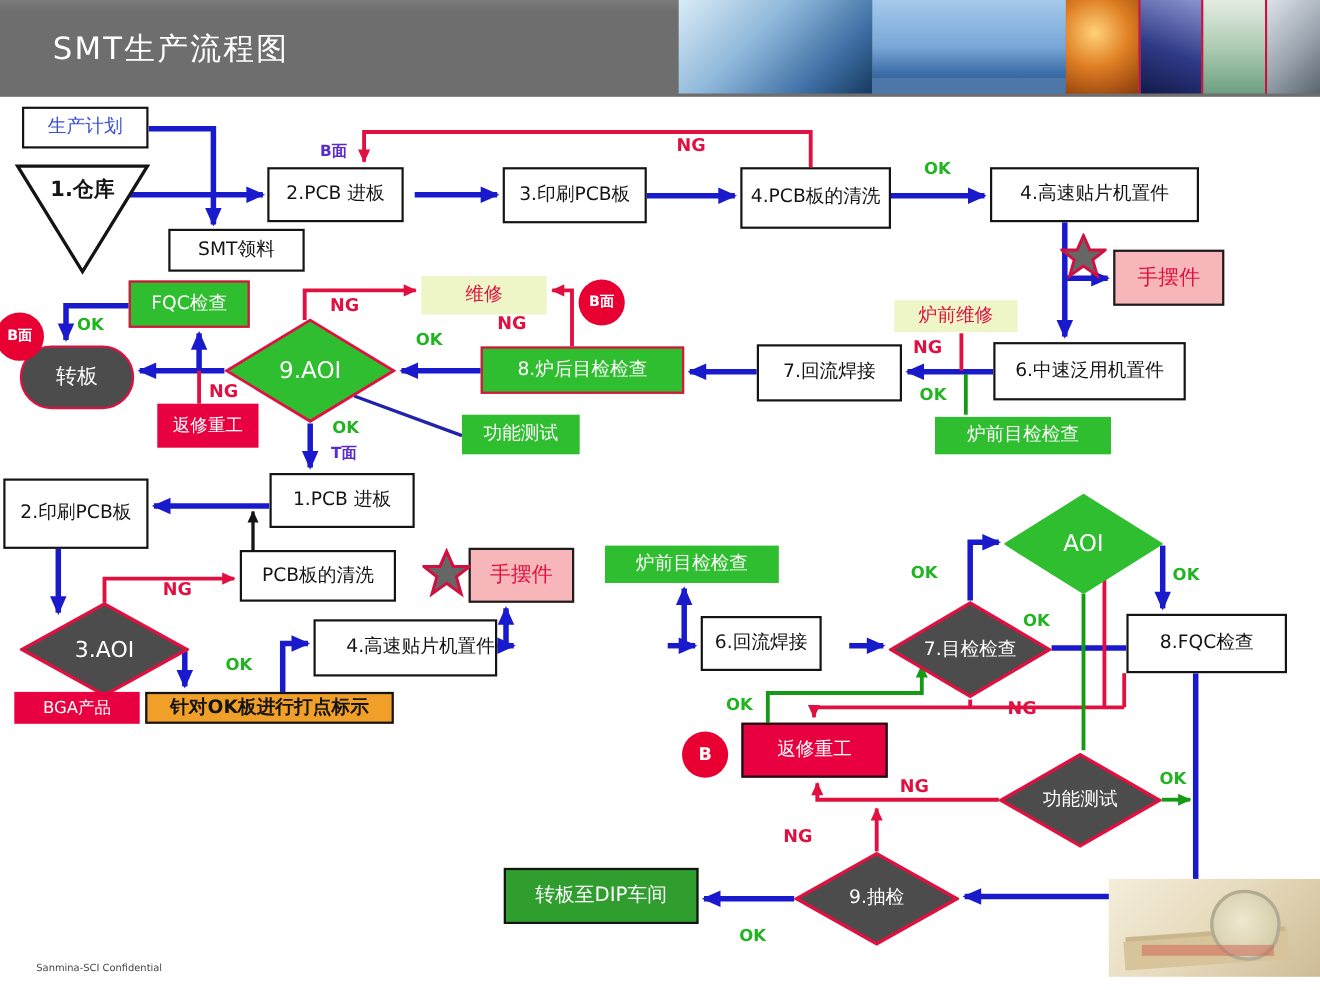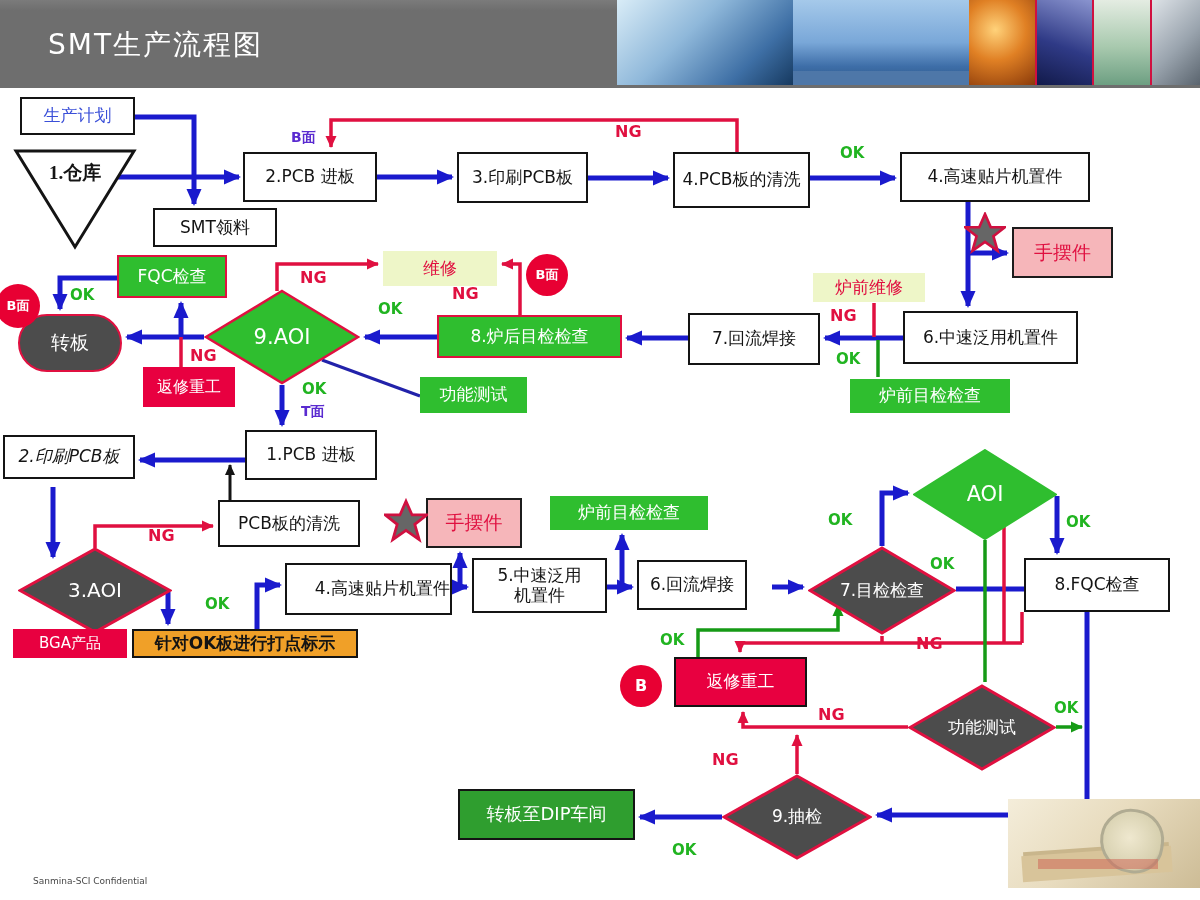--- a/index.html
+++ b/index.html
@@ -125,31 +125,31 @@
       <path d="M698,657 L698,630 L838,630 L838,605" marker-end="url(#mg)"></path>
       <path d="M985,540 L985,682"></path>
       <path d="M1056,727 L1082,727" marker-end="url(#mg)"></path>
     </g>
   </svg>
 
   <div class="node pbox" style="left:20px;top:97px;width:115px;height:38px;color:#3a4fd8;">
       <span>生产计划</span>
     </div>
 
-  <div class="node diamond" style="left:13px;top:148px;width:124px;height:102px;font-family:Liberation Serif, serif;">
+  <div class="node diamond" style="left:13px;top:148px;width:124px;height:102px;">
     <svg viewBox="0 0 124 102">
         <polygon points="3,3 121,3 62,99" fill="#fff" stroke="#141414" stroke-width="3"></polygon>
       </svg>
     <span class="dlabel" style="color:#141414;font-size:19px;font-weight:bold;position:absolute;top:14px;width:100%;">1.仓库</span>
   </div>
 
   <div class="node pbox" style="left:153px;top:208px;width:124px;height:39px;">
       <span>SMT领料</span>
     </div>
-  <div class="node pbox" style="left:243px;top:152px;width:134px;height:50px;justify-content:center;">
+  <div class="node pbox" style="left:243px;top:152px;width:124px;height:50px;justify-content:center;">
       <span>2.PCB 进板</span>
     </div>
   <div class="node pbox" style="left:457px;top:152px;width:131px;height:51px;text-align:center;">
       <span>3.印刷PCB板</span>
     </div>
   <div class="node pbox" style="left:673px;top:152px;width:137px;height:56px;">
       <span>4.PCB板的清洗</span>
     </div>
   <div class="node pbox" style="left:900px;top:152px;width:190px;height:50px;">
       <span>4.高速贴片机置件</span>
@@ -205,21 +205,21 @@
   <div class="node circle" style="left:-4px;top:284px;width:44px;height:44px;">
       <span>B面</span>
     </div>
   <div class="node redbox" style="left:143px;top:367px;width:92px;height:40px;">
       <span>返修重工</span>
     </div>
 
   <div class="node pbox" style="left:245px;top:430px;width:132px;height:50px;">
       <span>1.PCB 进板</span>
     </div>
-  <div class="node pbox" style="left:3px;top:435px;width:132px;height:44px;font-style:italic;">
+  <div class="node pbox" style="left:3px;top:435px;width:132px;height:64px;">
       <span>2.印刷PCB板</span>
     </div>
   <div class="node pbox" style="left:218px;top:500px;width:142px;height:47px;">
       <span>PCB板的清洗</span>
     </div>
 
   <div class="node diamond" style="left:18px;top:547px;width:154px;height:87px;">
     <svg viewBox="0 0 154 87">
         <polygon points="77,2 152,43.5 77,85 2,43.5" fill="#4c4c4c" stroke="#e01040" stroke-width="3"></polygon>
       </svg>
@@ -238,24 +238,20 @@
 
   <div class="star" style="left:384px;top:498px;">
     <svg width="44" height="46" viewBox="0 0 40 40">
         <polygon points="20,2 25.5,14.5 39,14.5 28,23 32,37 20,28.5 8,37 12,23 1,14.5 14.5,14.5" fill="#666" stroke="#d01040" stroke-width="2.5"></polygon>
       </svg>
   </div>
   <div class="node pinkbox" style="left:426px;top:498px;width:96px;height:50px;">
       <span>手摆件</span>
     </div>
 
-  <div class="node pbox" style="left:472px;top:558px;width:135px;height:55px;flex-direction:column;">
-    <span>5.中速泛用</span>
-    <span>机置件</span>
-  </div>
   <div class="node greenbox" style="left:550px;top:496px;width:158px;height:34px;">
       <span>炉前目检检查</span>
     </div>
   <div class="node pbox" style="left:637px;top:560px;width:110px;height:50px;">
       <span>6.回流焊接</span>
     </div>
 
   <div class="node diamond" style="left:808px;top:546px;width:148px;height:89px;">
     <svg viewBox="0 0 148 89">
         <polygon points="74,2 146,44.5 74,87 2,44.5" fill="#4c4c4c" stroke="#e01040" stroke-width="3"></polygon>

